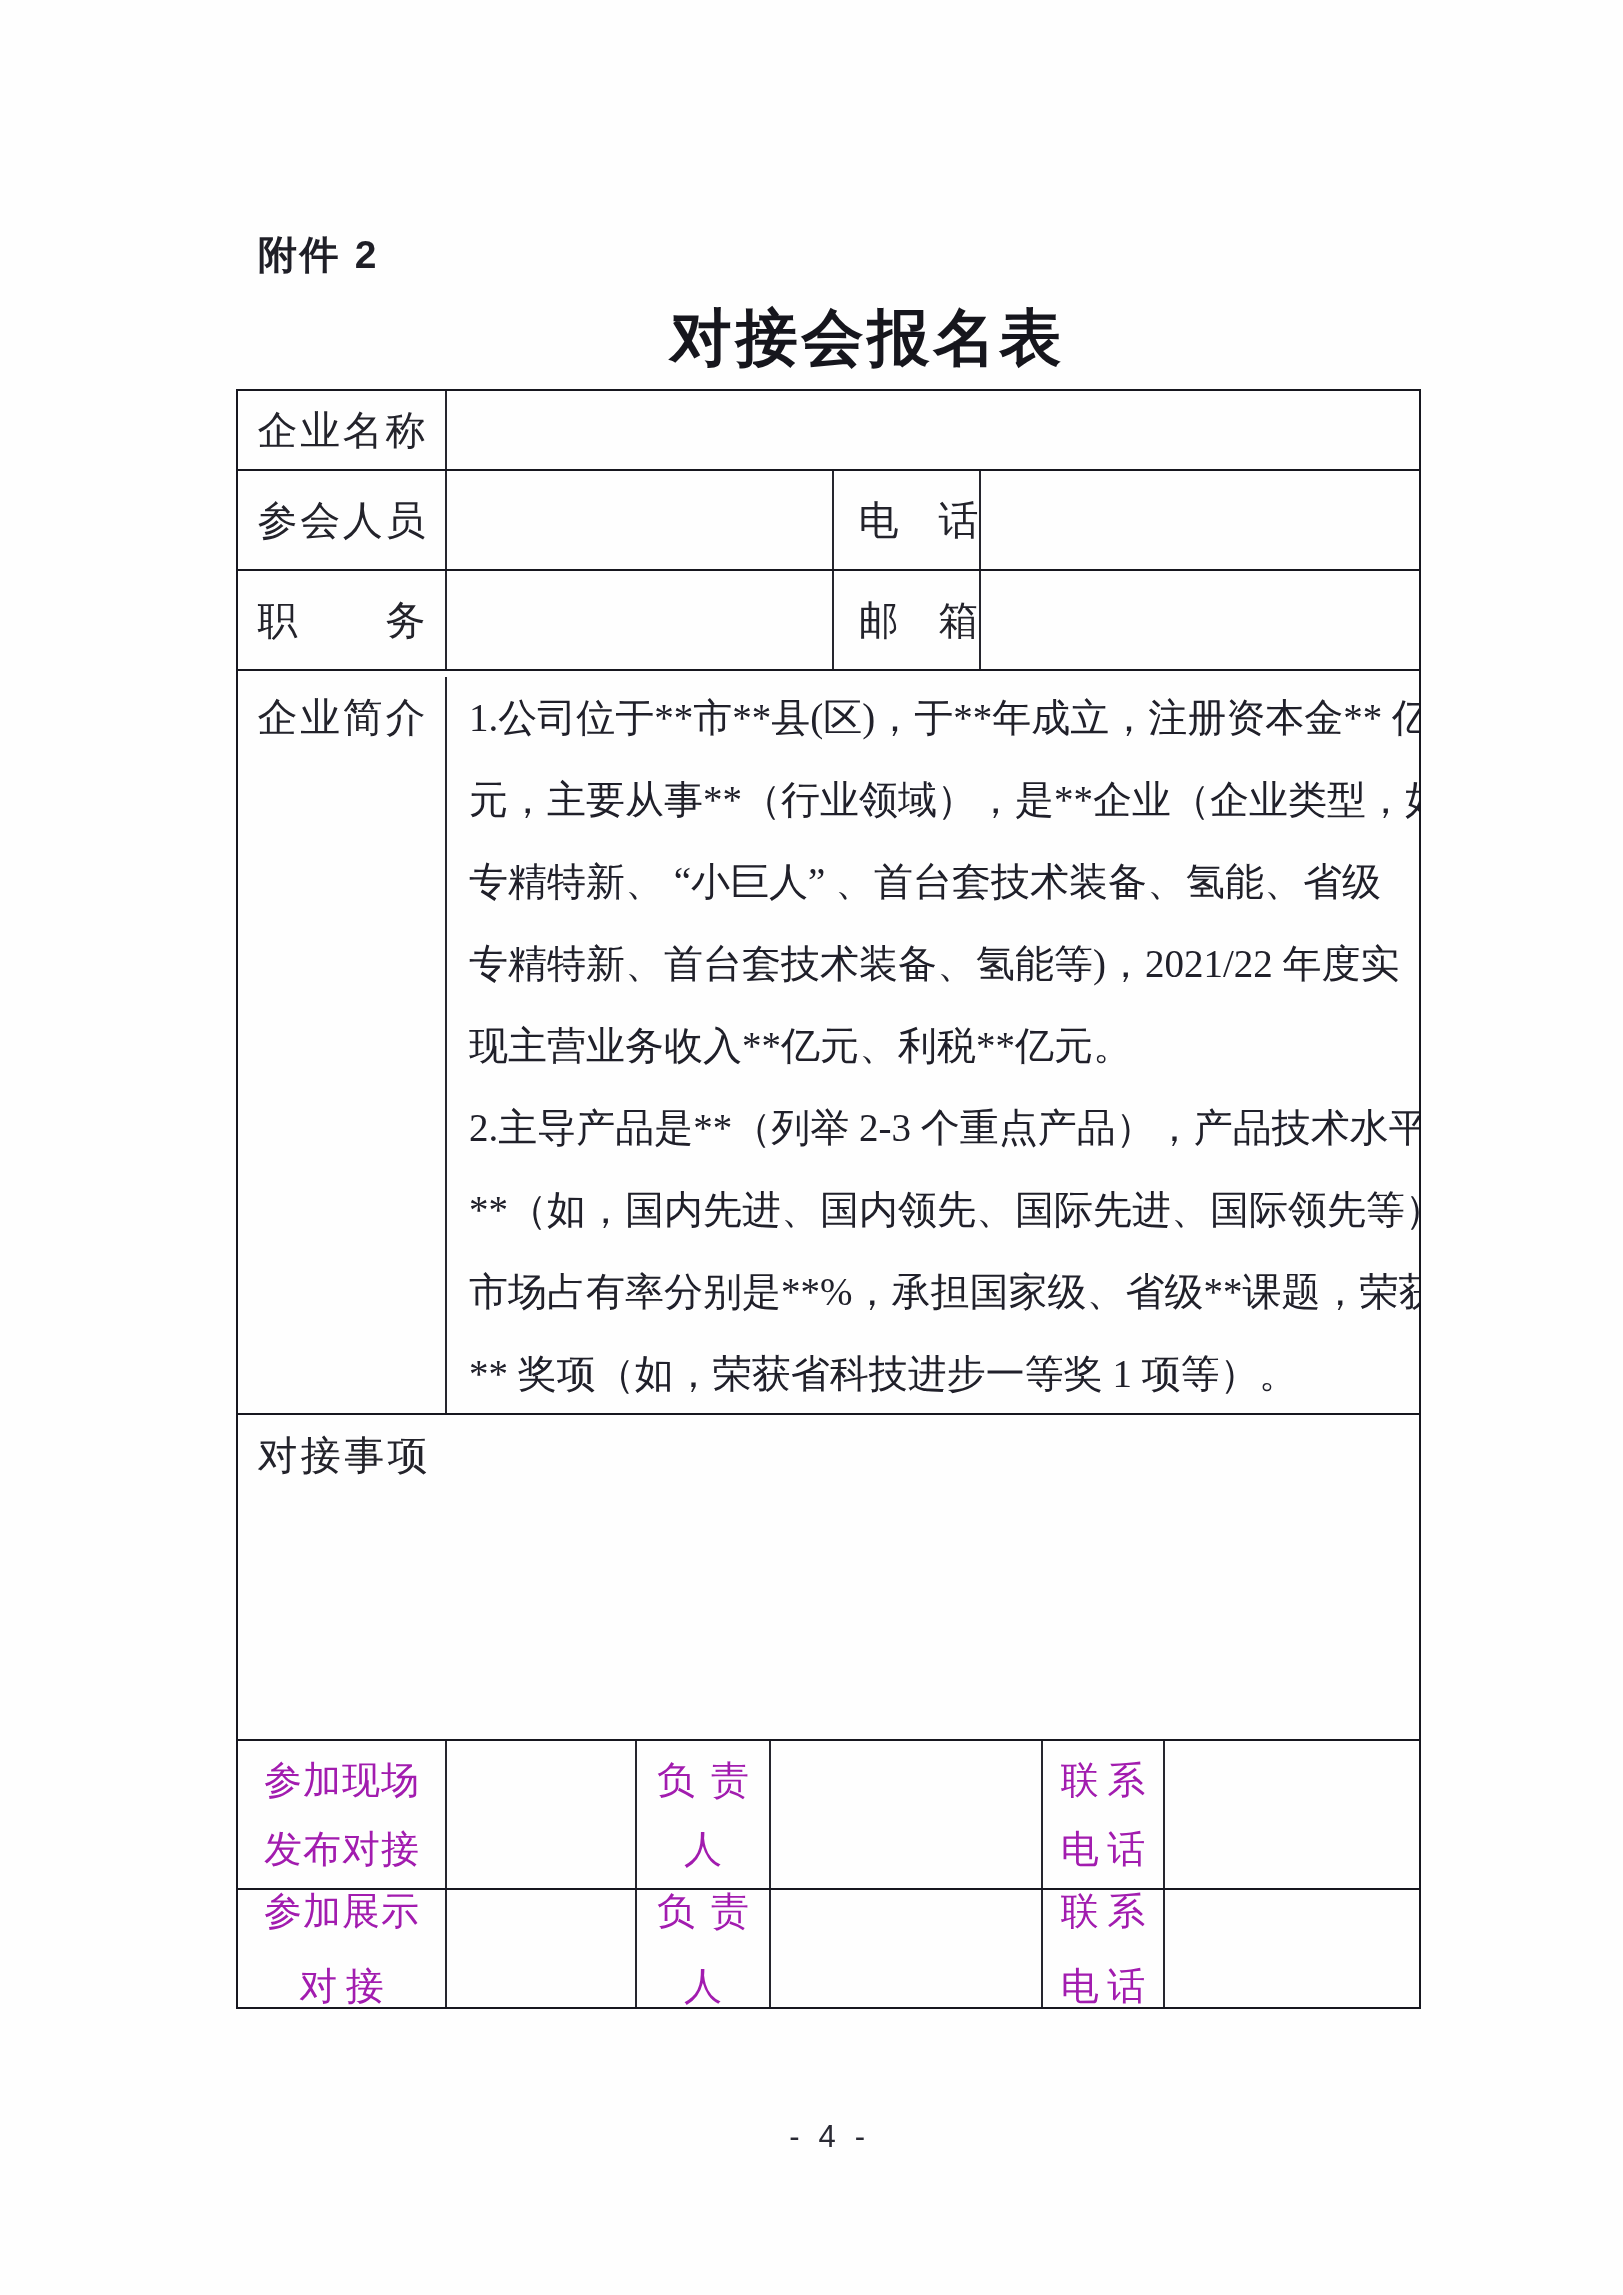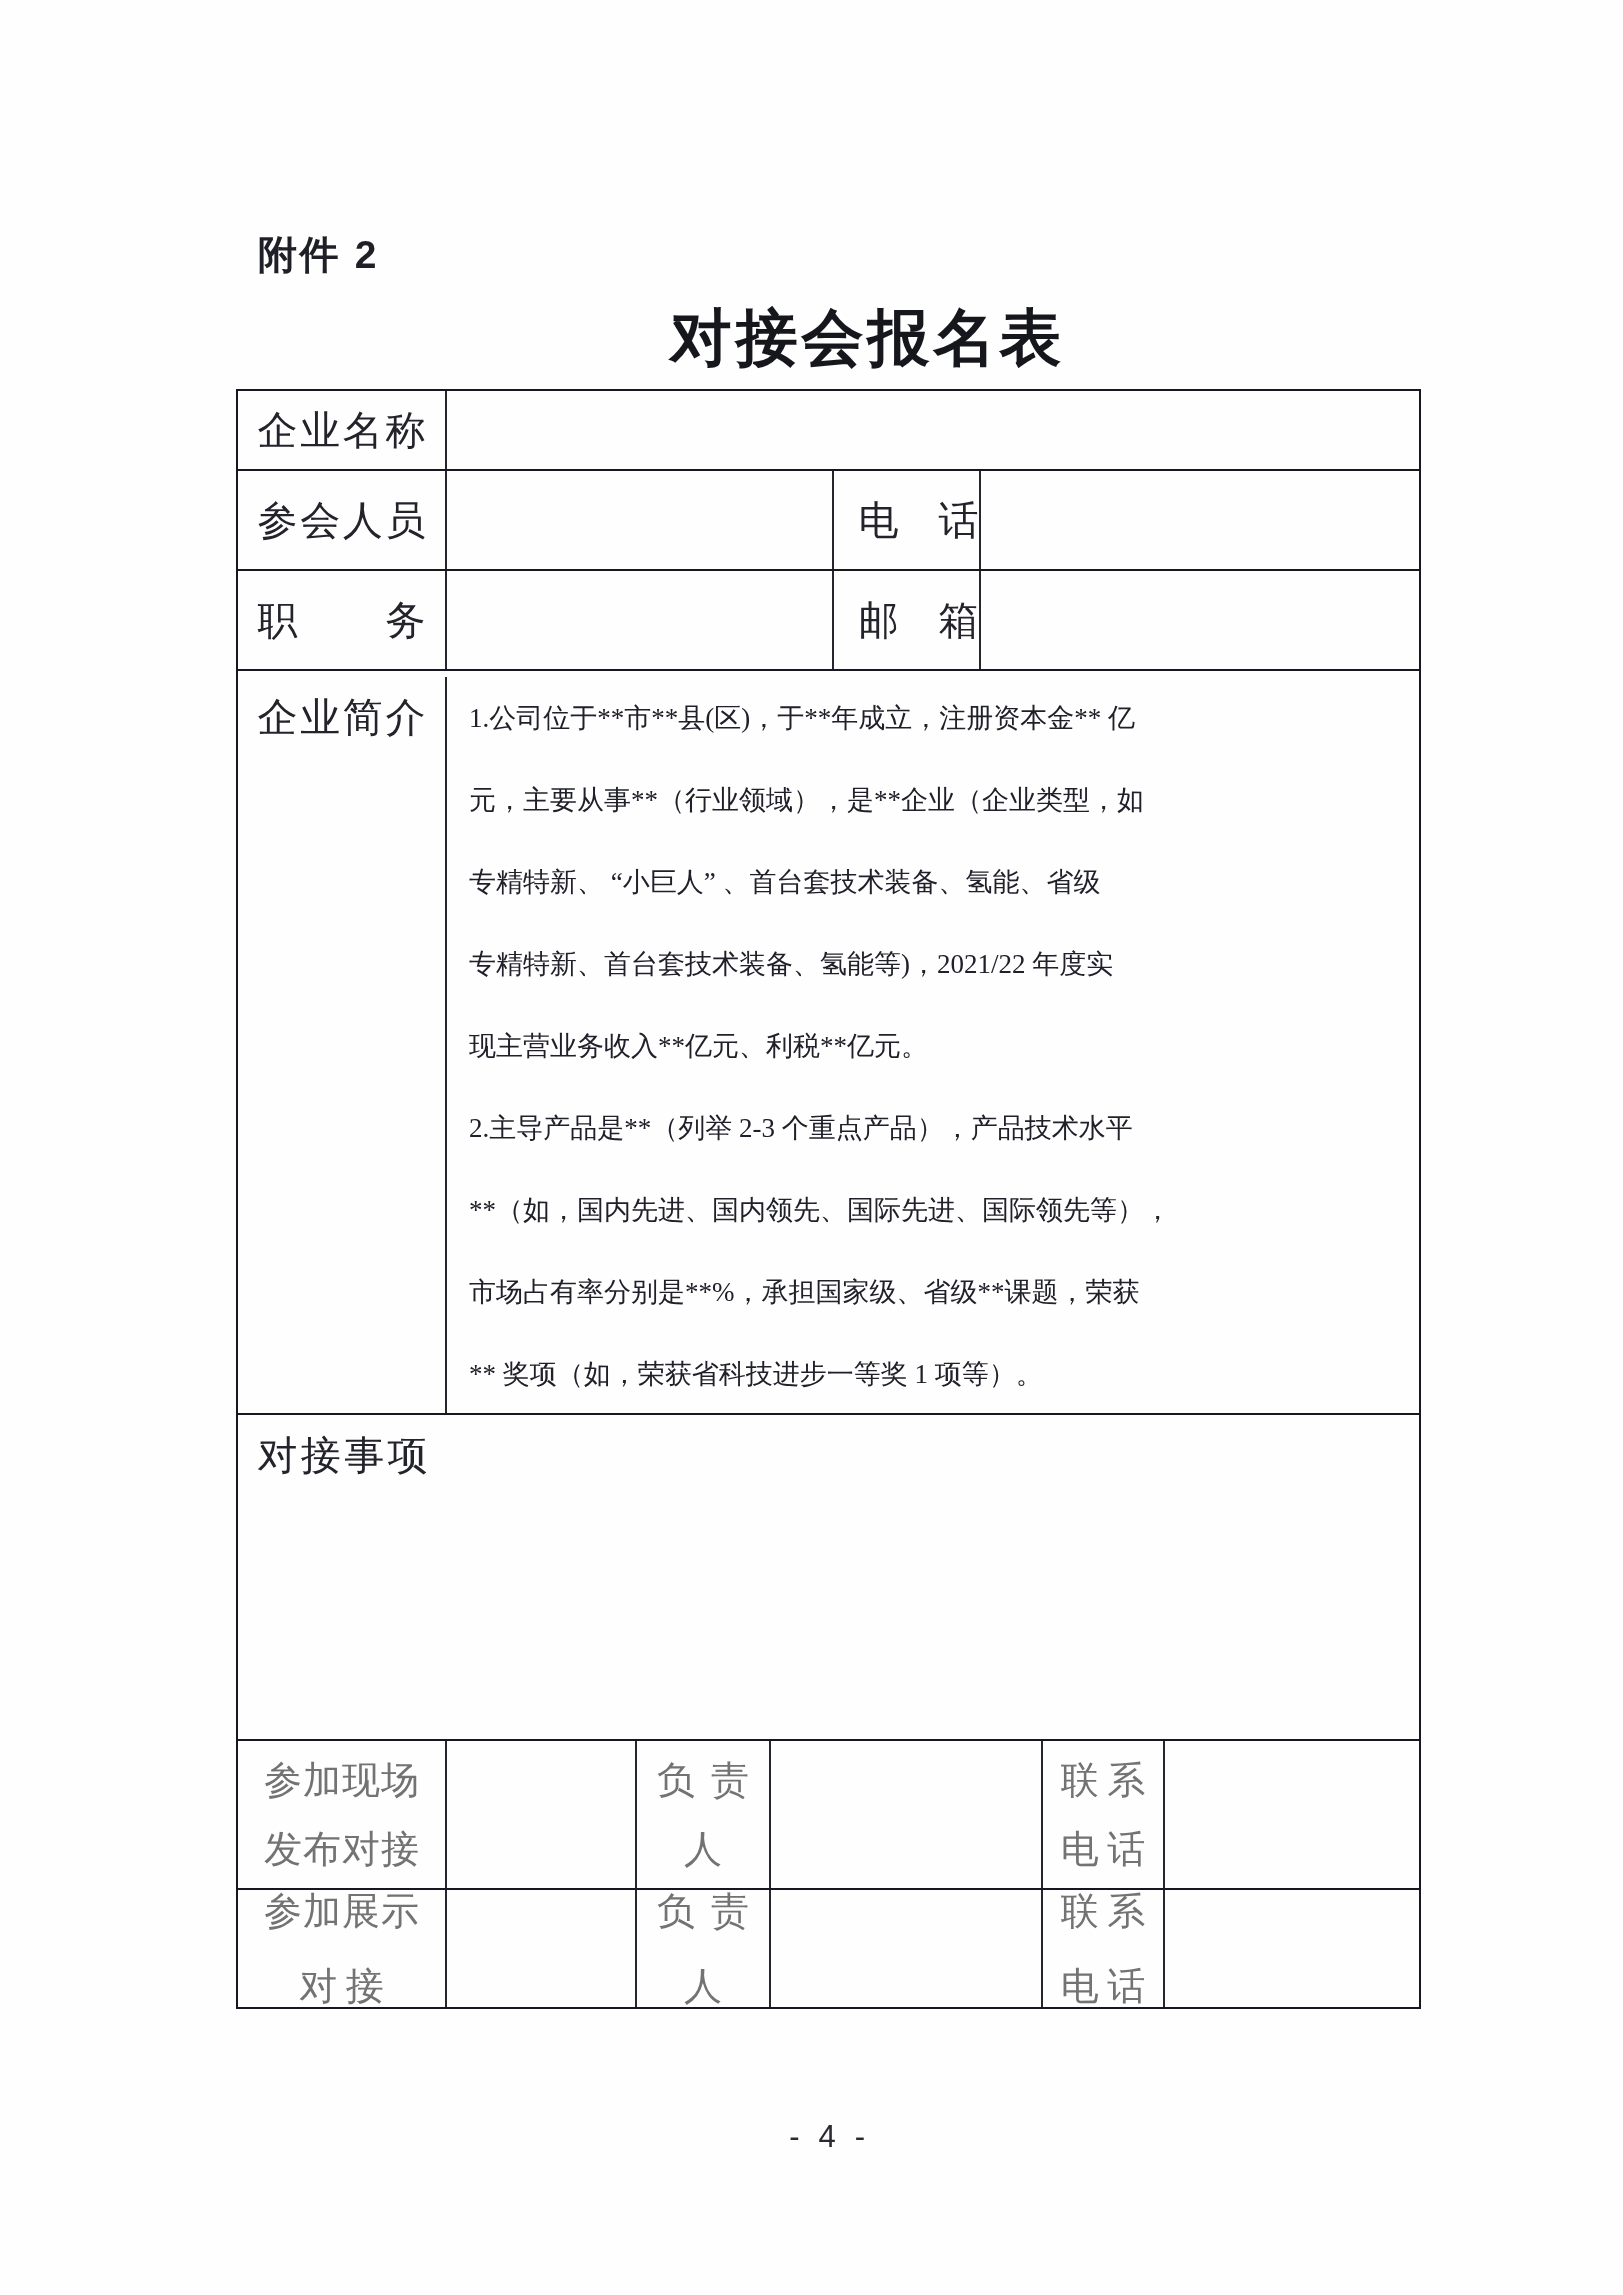--- a/index.html
+++ b/index.html
@@ -78,31 +78,31 @@
   }
   .ctr{display:block;width:100%;text-align:center;} 
   .gap2{letter-spacing:0.42em;padding-left:0.42em;} 
   .gap3{letter-spacing:0.22em;padding-left:0.22em;}
   .toplbl{line-height:82px;}
   
   .content{
     display:block;
     width:100%;
     padding:0 5.2px 0 22px;
-    font-size:27px;
+    font-size:39px;
     color:#20202a;
   }
   .tline{
     display:block;
     line-height:82px;
     white-space:nowrap;
   }
   .r-matters .tline{line-height:85px;}
   
-  .mini{font-size:38px;color:#737373;}
+  .mini{font-size:38px;color:#a21caf;}
   .r-onsite  .mini{line-height:69px;}
   .r-exhibit .mini{line-height:56px;gap:19px;}
   .mini .spread{padding:0 26px;}
   
   .footer{
     position:absolute;
     top:2119px; left:0;
     width:100%;
     text-align:center;
     transform:translateX(18.3px);

